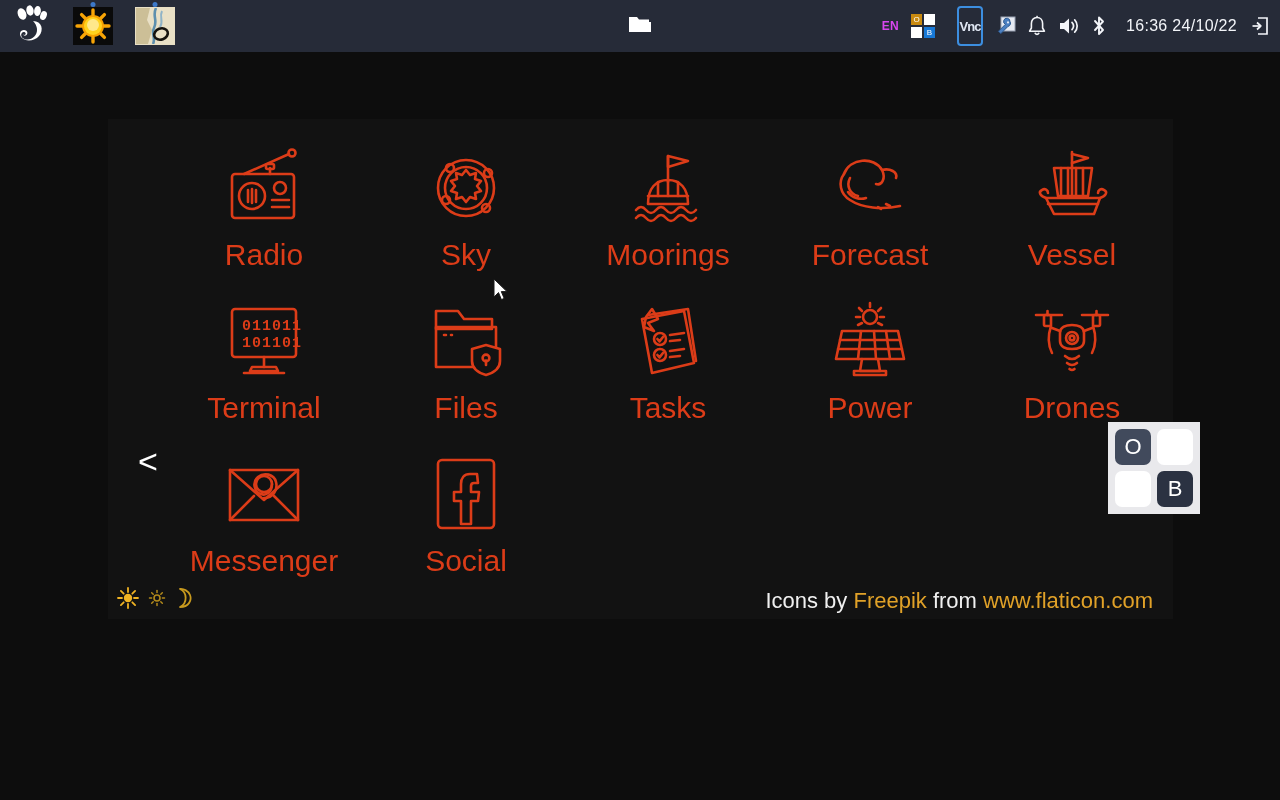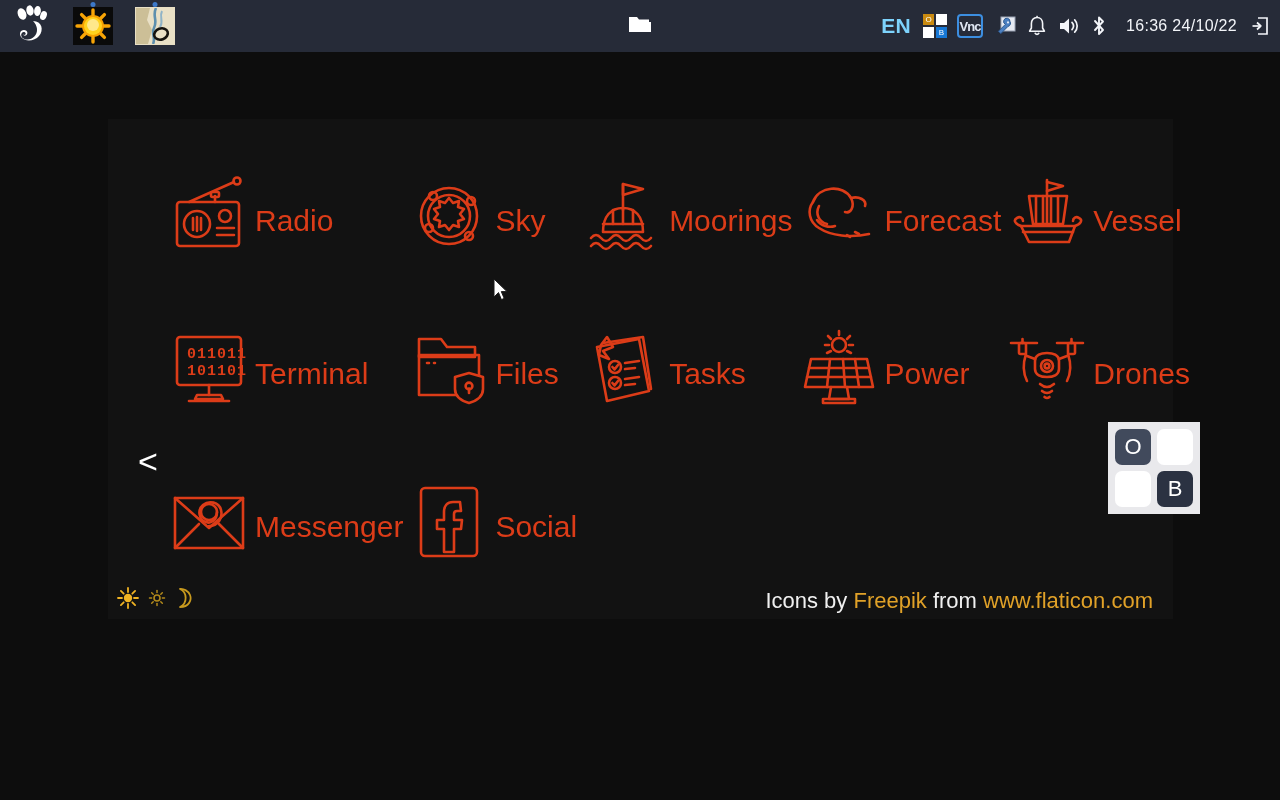--- a/index.html
+++ b/index.html
@@ -39,42 +39,43 @@
   #taskbar-right{
     position:absolute; right:0; top:0; height:52px;
     display:flex; align-items:center; gap:0px;
     padding-right:6px;
   }
   .tray-item{
     height:52px; display:flex; align-items:center; justify-content:center;
     padding:0 5px;
   }
   #lang-label{
-    color:#7dd3fc; font-size:21px; font-weight:bold; letter-spacing:.3px;
+    color:#d946ef; font-size:12px; font-weight:bold; letter-spacing:.3px;
     padding:0 7px 0 4px;
     text-align:right;
   }
   
   .ws-grid{
     display:grid; grid-template-columns:11px 11px; grid-template-rows:11px 11px;
     gap:2px;
   }
   .ws-cell{
     width:11px; height:11px; background:#ffffff;
     font-size:8px; line-height:11px; text-align:center;
     color:#ffffff; font-family:"Liberation Sans", sans-serif;
   }
   .ws-cell.gold{ background:#c98a10; color:#ffffff; }
   .ws-cell.blue{ background:#1778d6; color:#ffffff; }
 
   .vnc-box{
-    width:26px; height:24px; border:2px solid #3c8ee0; border-radius:4px;
+    width:26px; height:40px; border:2px solid #3c8ee0; border-radius:4px;
     display:flex; align-items:center; justify-content:center;
     color:#dfe6f2; font-size:13px; font-weight:bold; letter-spacing:-1px;
     font-family:"Liberation Sans", sans-serif;
+    margin-left:12px;
   }
   #clock{
     color:#f2f4f8; font-size:16px; letter-spacing:.3px;
     padding:0 9px 0 14px; white-space:nowrap;
   }
 
   
   #app-panel{
     position:absolute; left:108px; top:119px;
     width:1065px; height:500px;
@@ -87,21 +88,21 @@
     user-select:none;
   }
   #icon-grid{
     position:absolute; left:55px; top:16px;
     width:1010px; height:455px;
     display:grid;
     grid-template-columns:repeat(5, 1fr);
     grid-template-rows:repeat(3, 153px);
   }
   .grid-cell{
-    display:flex; flex-direction:row; align-items:center; justify-content:flex-start;
+    display:flex; flex-direction:column; align-items:center; justify-content:flex-start;
     padding-top:13px;
   }
   .cell-icon{ width:92px; height:84px; display:block; }
   .cell-label{
     margin-top:6px;
     color:#dc3c18; font-size:30px; line-height:34px;
     white-space:nowrap;
   }
 
   #theme-switch{

